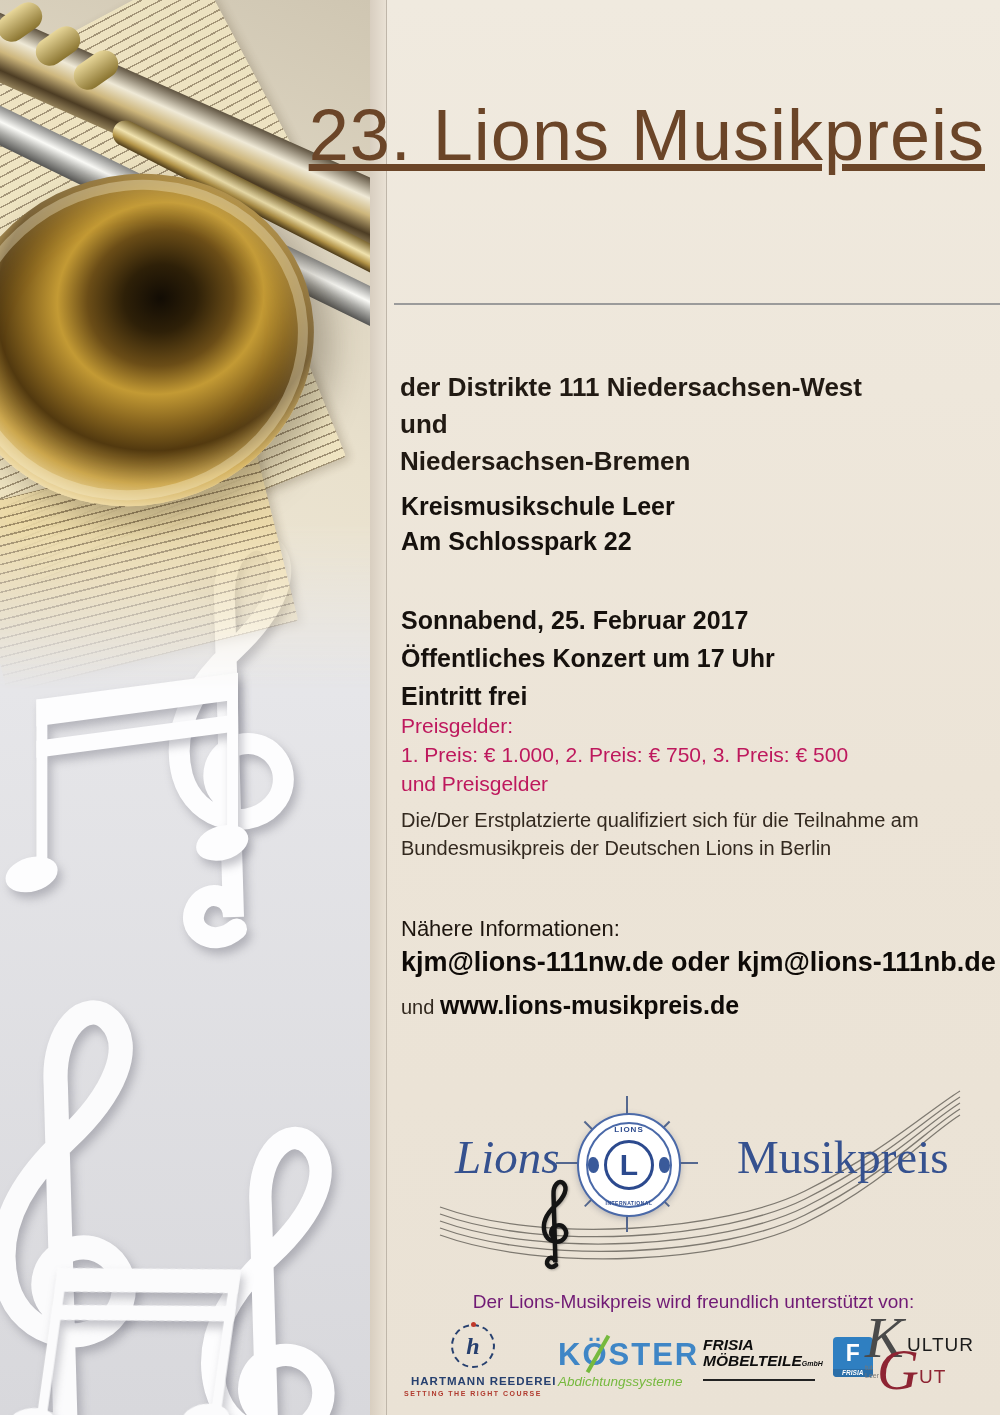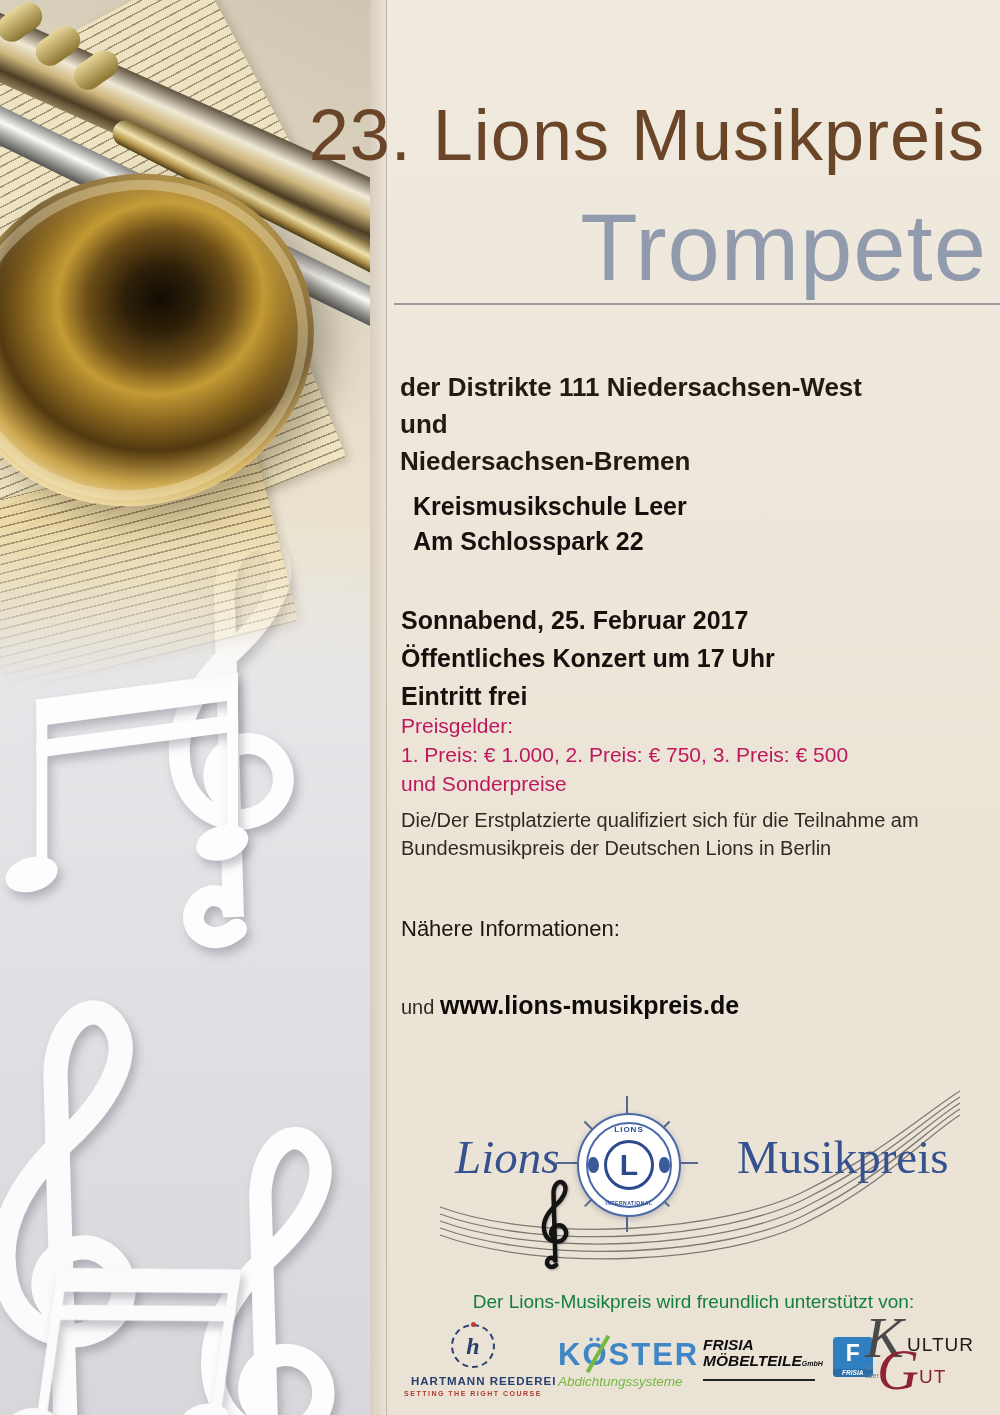--- a/index.html
+++ b/index.html
@@ -45,30 +45,30 @@
   .bell::after{content:"";position:absolute;inset:6px;border-radius:50%;
         border:10px solid rgba(250,240,210,.35);}
 
   
   .seam{position:absolute;left:370px;top:0;width:16px;height:1415px;
         background:linear-gradient(90deg,#d8cec0,#e9e1d4);}
   .seam-line{position:absolute;left:386px;top:0;width:1px;height:1415px;background:rgba(110,95,80,.35);}
 
   
   .title{position:absolute;right:15px;top:94px;font-size:72px;font-weight:400;
-         color:#6b4528;letter-spacing:1px;white-space:nowrap;}
+         color:#6b4528;letter-spacing:1px;white-space:nowrap;text-decoration:underline;}
   .subtitle{position:absolute;right:13px;top:194px;font-size:94px;font-weight:400;
          color:#929aad;letter-spacing:1px;white-space:nowrap;}
   .rule{position:absolute;left:394px;right:0;top:303px;height:2px;background:#9b9b9b;}
 
   
   .districts{position:absolute;left:400px;top:369px;width:462px;font-weight:700;
          font-size:26px;line-height:37px;color:#211a13;}
   .districts .l2{text-align:left;padding-right:22px;}
-  .venue{position:absolute;left:401px;top:489px;font-weight:700;font-size:25px;line-height:35px;color:#16110d;margin-left:12px;}
+  .venue{position:absolute;left:401px;top:489px;font-weight:700;font-size:25px;line-height:35px;color:#16110d;}
   .event{position:absolute;left:401px;top:601px;font-weight:700;font-size:25px;line-height:38px;color:#16110d;}
   .prizes{position:absolute;left:401px;top:711px;font-size:21px;line-height:29px;color:#be185d;}
   .qual{position:absolute;left:401px;top:806px;font-size:20px;line-height:28px;color:#33291f;}
   .info-h{position:absolute;left:401px;top:916px;font-size:22px;color:#1d150e;}
   .emails{position:absolute;left:401px;top:947px;font-size:27px;font-weight:700;color:#0e0a07;}
   .webline{position:absolute;left:401px;top:991px;font-size:20px;color:#33291f;}
   .webline .site{font-size:25px;font-weight:700;color:#0e0a07;}
 
   
   .logo-staff{position:absolute;left:425px;top:1085px;width:548px;height:190px;}
@@ -90,21 +90,21 @@
           font-weight:700;letter-spacing:1px;color:#2c4a8e;}
   .emblem-bottom{position:absolute;bottom:9px;left:0;right:0;text-align:center;font-size:5px;
           font-weight:700;letter-spacing:.5px;color:#2c4a8e;}
   .lionface{position:absolute;top:42px;width:11px;height:16px;background:#3a5a9a;border-radius:45% 55% 50% 50%;}
   .lf-l{left:9px;} .lf-r{right:9px;}
   .clef-small{position:absolute;left:531px;top:1176px;width:54px;height:96px;color:#141414;
           filter:drop-shadow(1px 1px 1px rgba(0,0,0,.25));}
 
   
   .footer-h{position:absolute;left:387px;top:1291px;width:613px;text-align:center;
-            font-size:19px;color:#15803d;}
+            font-size:19px;color:#701a75;}
   .sp{position:absolute;}
   .sp-hartmann{left:403px;top:1324px;width:140px;text-align:center;}
   .h-circle{width:40px;height:40px;border:2px dashed #27406f;border-radius:50%;margin:0 auto;position:relative;
             font-family:"Liberation Serif",serif;font-style:italic;font-weight:700;color:#27406f;
             font-size:24px;line-height:40px;}
   .h-dot{position:absolute;top:-4px;left:50%;margin-left:-2px;width:5px;height:5px;border-radius:50%;background:#c0392b;}
   .h-name{margin-top:7px;font-size:11.5px;font-weight:700;color:#27406f;letter-spacing:1px;white-space:nowrap;margin-left:8px;}
   .h-tag{margin-top:3px;font-size:7px;color:#b03a2e;letter-spacing:1.5px;font-weight:700;white-space:nowrap;}
   .sp-koester{left:558px;top:1337px;width:160px;}
   .k-name{font-size:31px;font-weight:700;color:#3f86c6;letter-spacing:2px;}
@@ -181,21 +181,20 @@
       <div class="valve valve2"></div>
       <div class="valve valve3"></div>
       <div class="bell"></div>
     </div>
   </div>
 
   <div class="seam"></div>
   <div class="seam-line"></div>
 
   <div class="title">23. Lions Musikpreis</div>
-  <div class="subtitle">Trompete</div>
   <div class="rule"></div>
 
   <div class="districts">
     <div class="l1">der Distrikte 111 Niedersachsen-West und</div>
     <div class="l2">Niedersachsen-Bremen</div>
   </div>
 
   <div class="venue">
     <div>Kreismusikschule Leer</div>
     <div>Am Schlosspark 22</div>
@@ -203,29 +202,30 @@
 
   <div class="event">
     <div>Sonnabend, 25. Februar 2017</div>
     <div>Öffentliches Konzert um 17 Uhr</div>
     <div>Eintritt frei</div>
   </div>
 
   <div class="prizes">
     <div>Preisgelder:</div>
     <div>1. Preis: € 1.000, 2. Preis: € 750, 3. Preis: € 500</div>
-    <div>und Sonderpreise</div>
+    <div>und Preisgelder</div>
   </div>
 
   <div class="qual">
     <div>Die/Der Erstplatzierte qualifiziert sich für die Teilnahme am</div>
     <div>Bundesmusikpreis der Deutschen Lions in Berlin</div>
   </div>
 
   <div class="info-h">Nähere Informationen:</div>
+  <div class="emails">kjm@lions-111nw.de oder kjm@lions-111nb.de</div>
   <div class="webline"><span>und </span><span class="site">www.lions-musikpreis.de</span></div>
 
   <svg class="logo-staff" viewBox="0 0 548 190">
     <g fill="none" stroke="#5a564f" stroke-width="1.3" opacity="0.75">
       <path d="M15,150 C120,188 300,178 380,138 S500,52 535,30"></path>
       <path d="M15,143 C120,181 300,170 380,130 S500,46 535,24"></path>
       <path d="M15,136 C120,174 300,162 380,122 S500,40 535,18"></path>
       <path d="M15,129 C120,167 300,154 380,114 S500,34 535,12"></path>
       <path d="M15,122 C120,160 300,146 380,106 S500,28 535,6"></path>
     </g>

